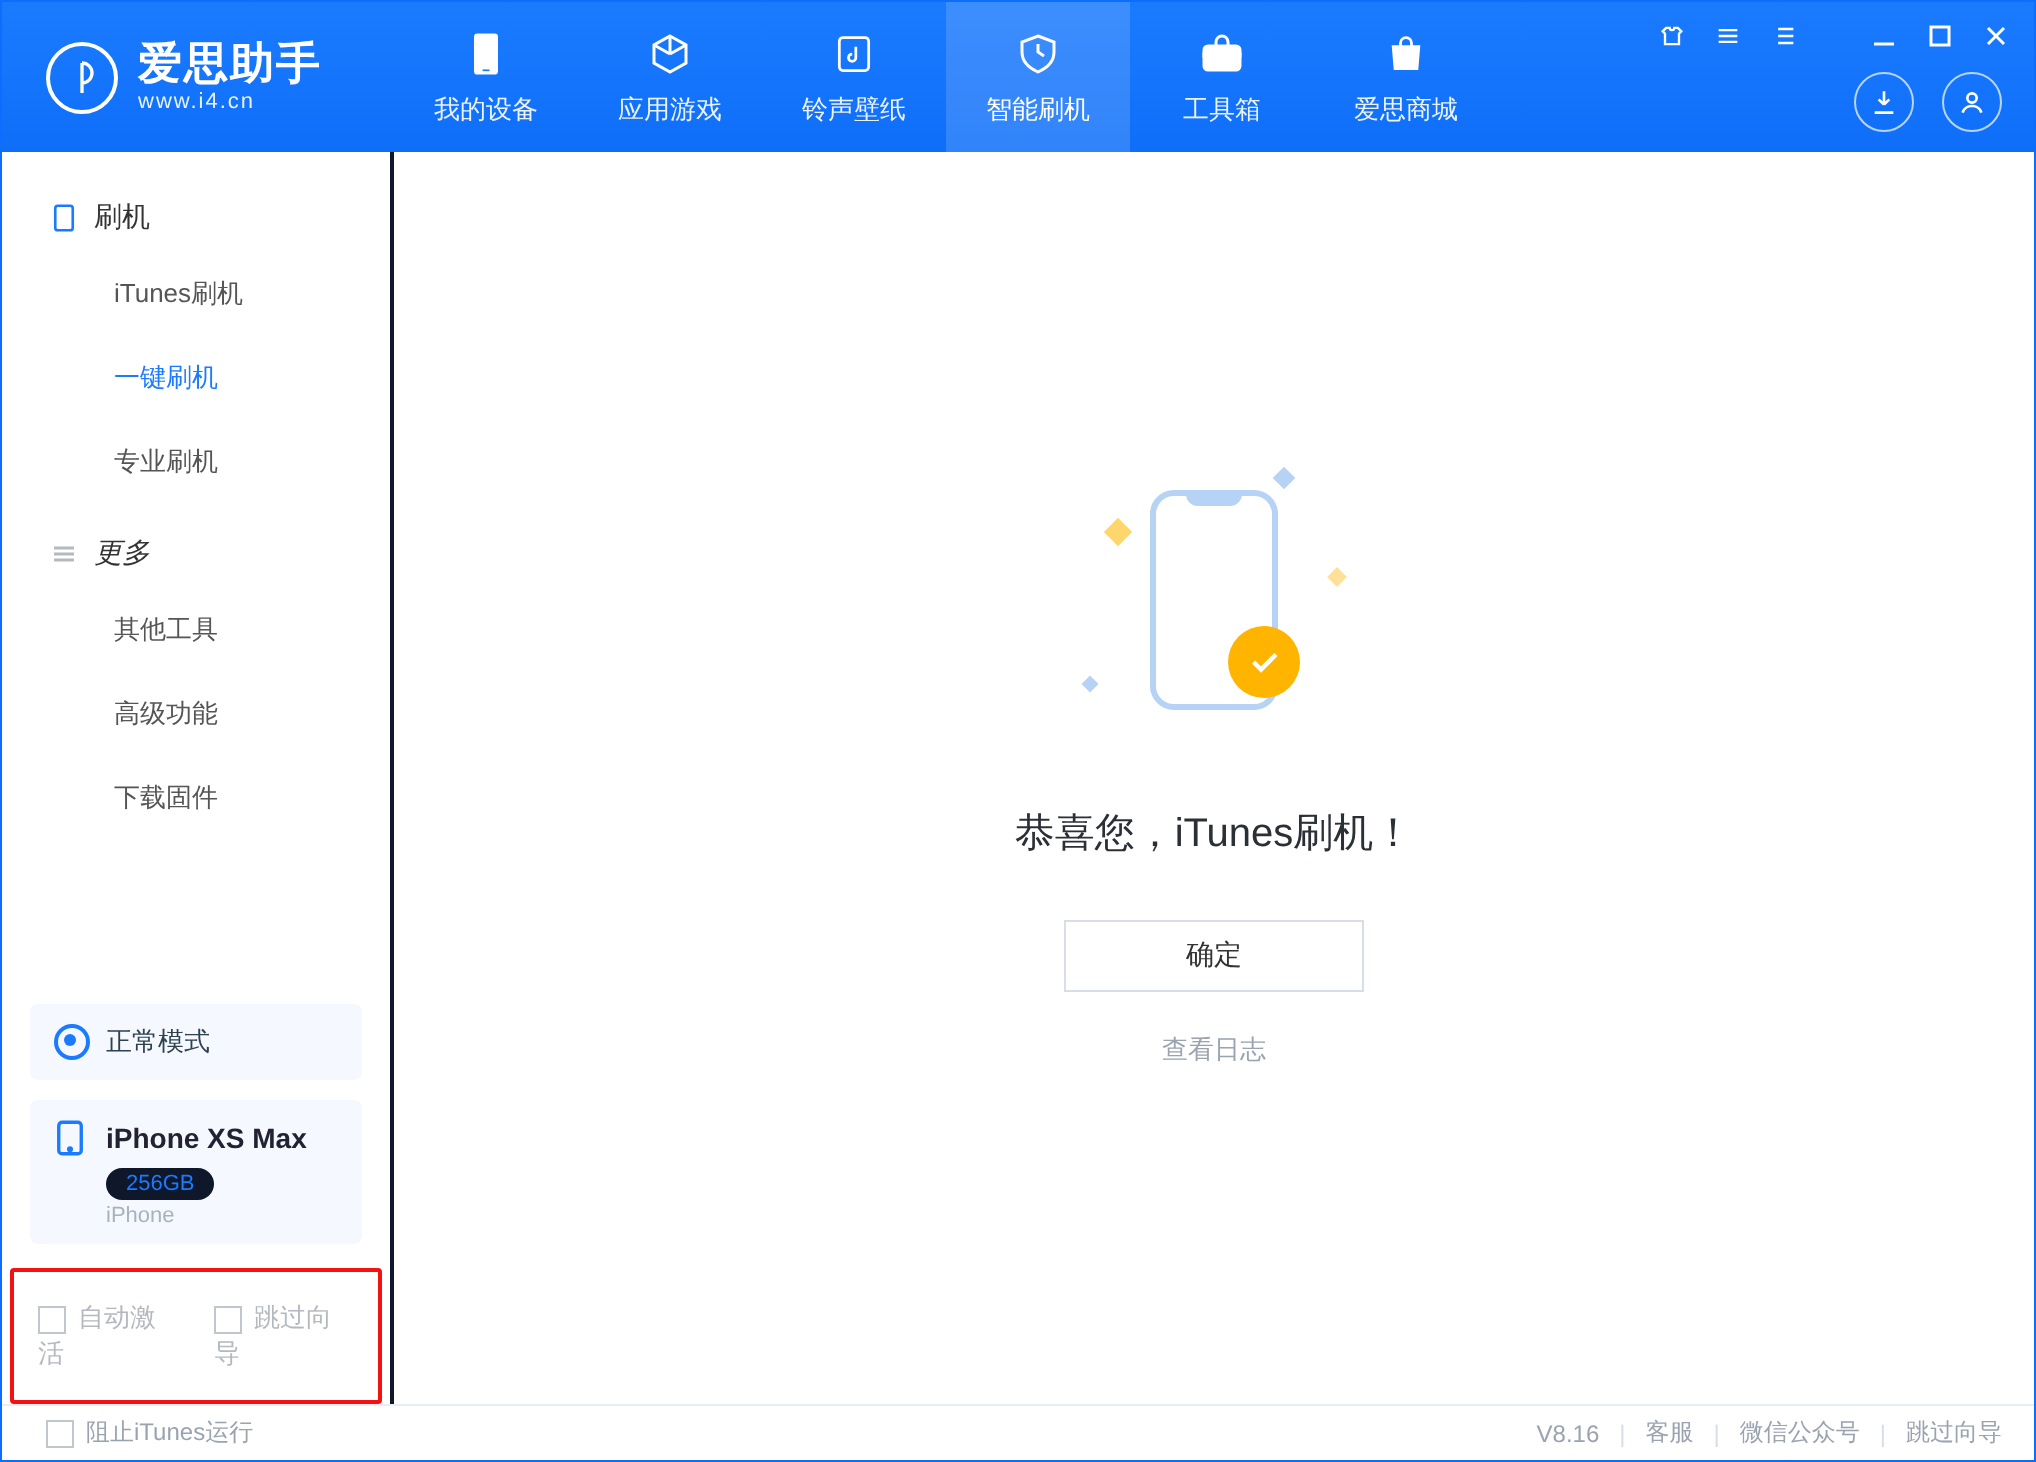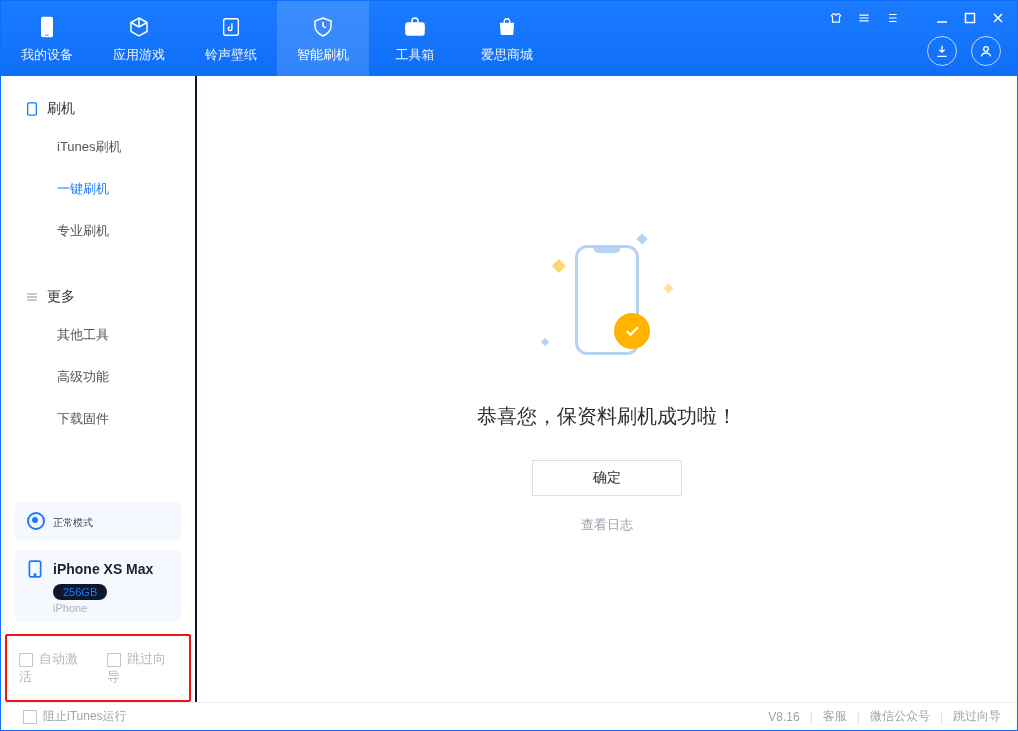--- a/index.html
+++ b/index.html
@@ -24,21 +24,21 @@
 
   
   .body { flex: 1; display: flex; overflow: hidden; }
   .sidebar { width: 196px; border-right: 2px solid #0f172a; display: flex; flex-direction: column; }
   .sb-scroll { flex: 1; padding-top: 16px; }
   .sb-category { display: flex; align-items: center; gap: 8px; padding: 8px 20px 8px 24px; color: #333; font-size: 14px; }
   .sb-cat-icon { width: 14px; height: 14px; display: inline-flex; align-items: center; justify-content: center; color: #1b7bff; }
   .sb-item { padding: 12px 20px 12px 56px; font-size: 13px; color: #555; cursor: pointer; }
   .sb-item.active { color: #1b7bff; }
   .sb-bottom { padding: 12px 14px; }
-  .status-card { background: #f5f9ff; border-radius: 4px; padding: 10px 12px; font-size: 10px; color: #2e414f; display: flex; align-items: flex-end; gap: 8px; margin-bottom: 10px; }
+  .status-card { background: #f5f9ff; border-radius: 4px; padding: 10px 12px; font-size: 13px; color: #2e414f; display: flex; align-items: center; gap: 8px; margin-bottom: 10px; }
   .status-dot { width: 18px; height: 18px; border: 2px solid #1b7bff; border-radius: 50%; position: relative; }
   .status-dot::after { content: ""; position: absolute; width: 6px; height: 6px; border-radius: 50%; background: #1b7bff; top: 3px; left: 3px; }
   .device-card { background: #f5f9ff; border-radius: 4px; padding: 10px 12px 8px; }
   .device-row { display: flex; align-items: center; gap: 8px; }
   .dev-icon { width: 18px; height: 18px; color: #1b7bff; }
   .dev-name { font-size: 14px; font-weight: 600; color: #223; }
   .badge { display: inline-block; font-size: 11px; color: #1b7bff; background: #0f172a; border-radius: 10px; padding: 2px 10px; margin: 6px 0 2px 26px; }
   .dev-sub { font-size: 11px; color: #a8b2be; margin-left: 26px; }
 
   .opts-row { border-top: 1px solid #e8eef6; padding: 14px 12px; display: flex; align-items: center; gap: 18px; font-size: 13px; color: #b5b9bf; border: 2px solid #f31111; border-radius: 2px; margin: 0 4px; }
@@ -63,20 +63,31 @@
   .footer { height: 28px; border-top: 1px solid #e8eef6; display: flex; align-items: center; padding: 0 16px 0 22px; font-size: 12px; color: #9aa3af; }
   .footer .right { margin-left: auto; display: flex; align-items: center; gap: 10px; }
   .footer .divider { color: #d7dee8; }
 </style>
 </head>
 <body>
 
 <div class="window">
 
   <div class="header">
+    <div class="logo-area">
+      <div class="logo-icon">
+        <svg viewBox="0 0 24 24" width="20" height="20" fill="#fff">
+            <path d="M12 3v18M12 3a6 6 0 016 6 6 6 0 01-6 6" stroke="#fff" stroke-width="2" fill="none"></path>
+          </svg>
+      </div>
+      <div>
+        <div class="logo-text">爱思助手</div>
+        <div class="logo-sub">www.i4.cn</div>
+      </div>
+    </div>
 
     <div class="topnav">
       <div class="topnav-item">
         <span class="icon">
             <svg width="22" height="24" viewBox="0 0 24 28">
               <rect x="5" y="2" width="14" height="24" rx="2" fill="#fff"></rect>
               <rect x="10" y="23" width="4" height="1" fill="#1b7bff"></rect>
             </svg>
           </span>
         <span>我的设备</span>
@@ -186,21 +197,21 @@
               <svg width="12" height="14" viewBox="0 0 12 16" fill="none" stroke="#1b7bff" stroke-width="1.5">
                 <rect x="1" y="1" width="10" height="14" rx="1.5"></rect>
               </svg>
             </span>
           <span>刷机</span>
         </div>
         <div class="sb-item">iTunes刷机</div>
         <div class="sb-item active">一键刷机</div>
         <div class="sb-item">专业刷机</div>
 
-        <div class="sb-category" style="margin-top:28px;">
+        <div class="sb-category" style="margin-top:8px;font-style:italic;">
           <span class="sb-cat-icon" style="color:#b5b9bf">
               <svg width="12" height="12" viewBox="0 0 12 12" stroke="#b5b9bf" stroke-width="1.5">
                 <path d="M1 3h10M1 6h10M1 9h10"></path>
               </svg>
             </span>
           <span>更多</span>
         </div>
         <div class="sb-item">其他工具</div>
         <div class="sb-item">高级功能</div>
         <div class="sb-item">下载固件</div>
@@ -239,21 +250,21 @@
             <span class="spark s4"></span>
           <div class="phone">
               <div class="notch"></div>
             </div>
           <div class="checkbadge">
               <svg width="18" height="18" viewBox="0 0 24 24" fill="none" stroke="#fff" stroke-width="3">
                 <path d="M5 12l5 5L20 7"></path>
               </svg>
             </div>
         </div>
-        <div class="headline">恭喜您，保资料刷机成功啦！</div>
+        <div class="headline">恭喜您，iTunes刷机！</div>
         <button class="ok-btn">确定</button>
         <span class="viewlog">查看日志</span>
       </div>
     </div>
   </div>
 
   <div class="footer">
     <label><span class="chk" style="margin-right:6px;"></span><span>阻止iTunes运行</span></label>
     <div class="right">
       <span>V8.16</span>

